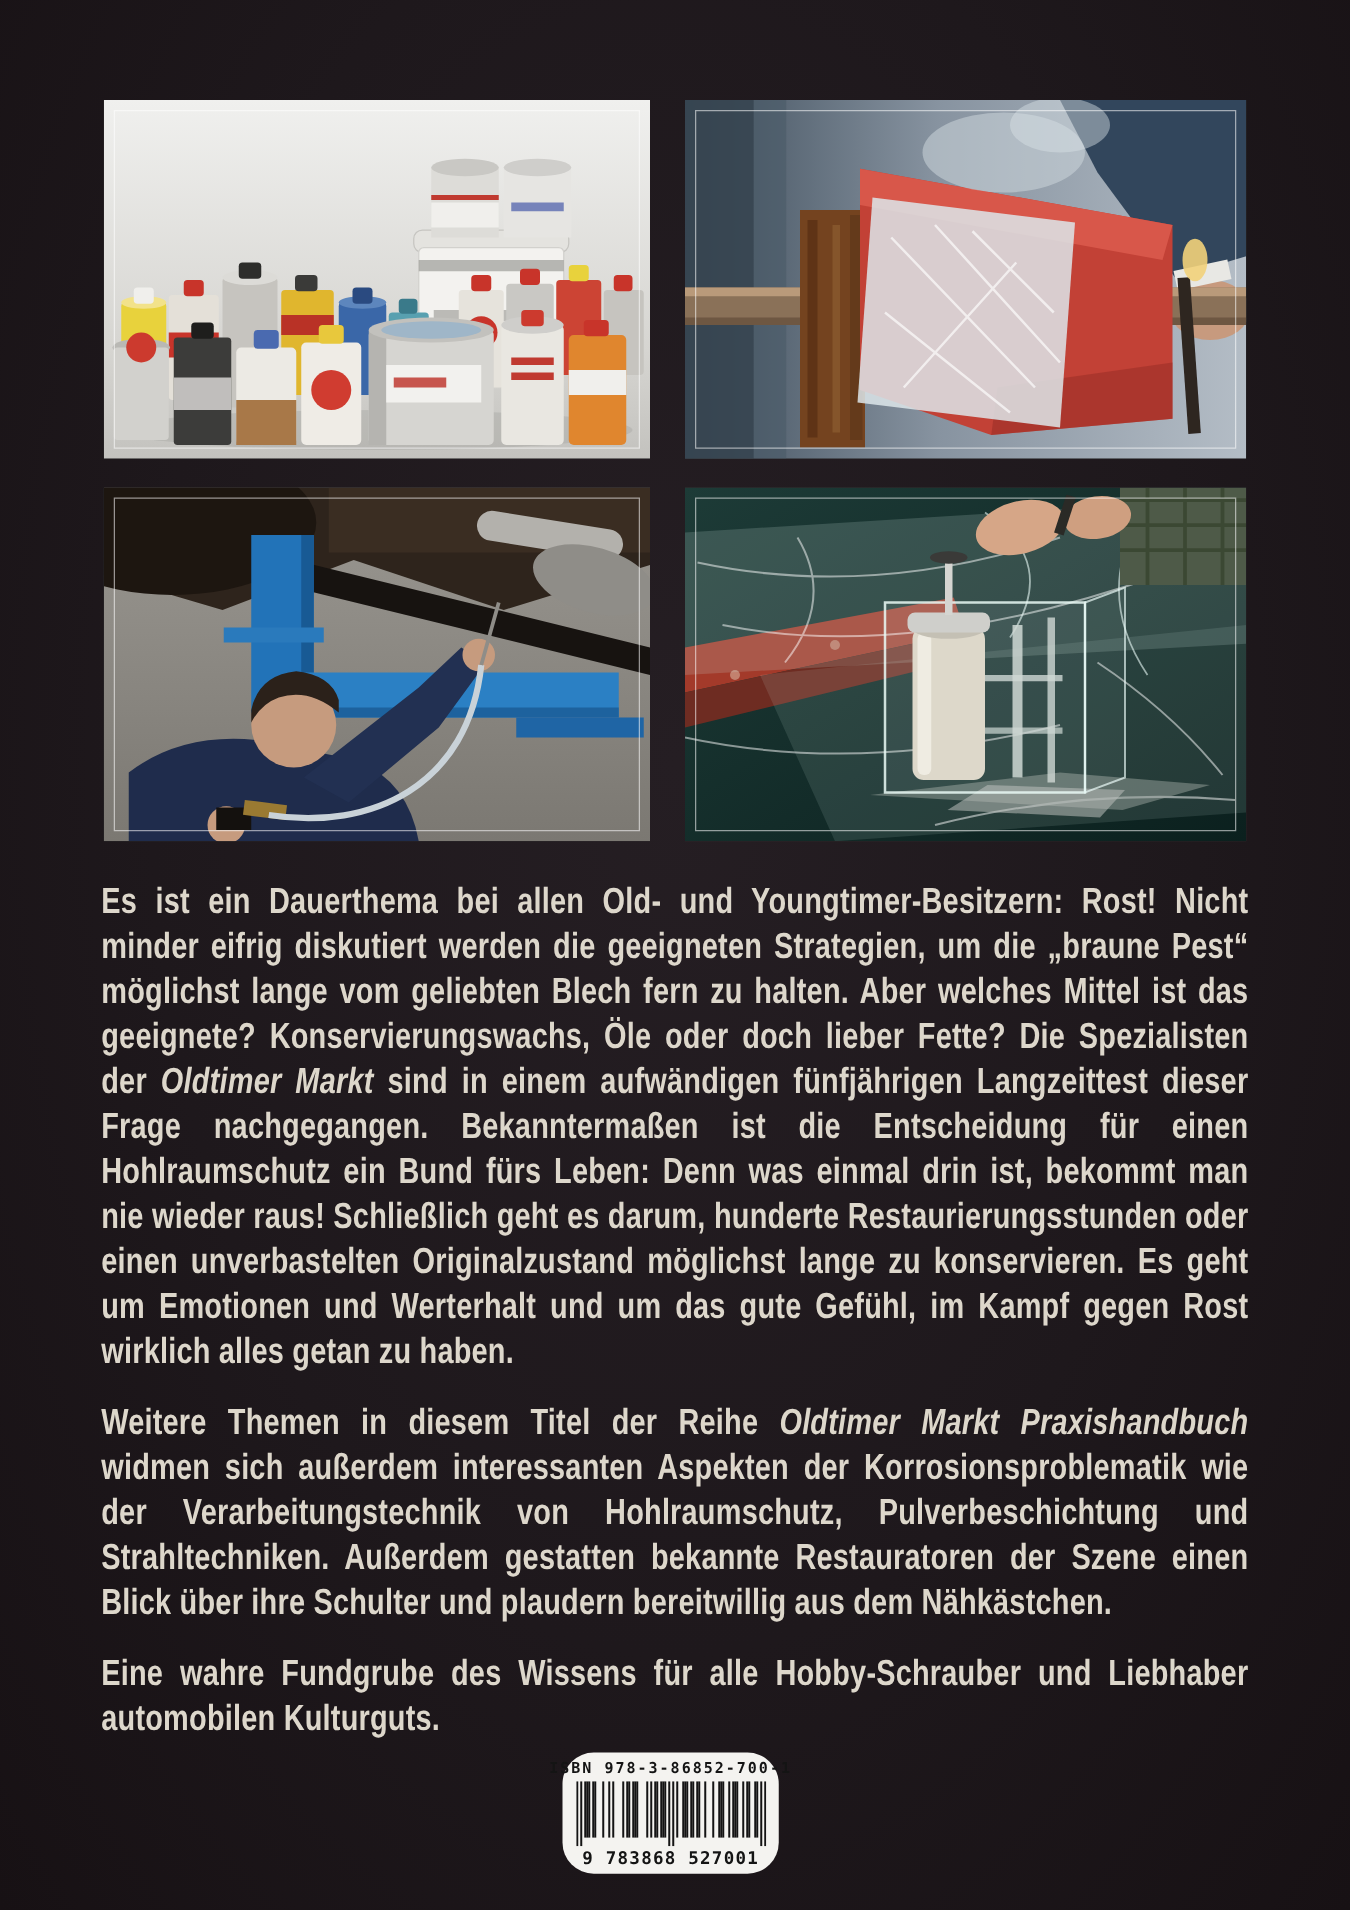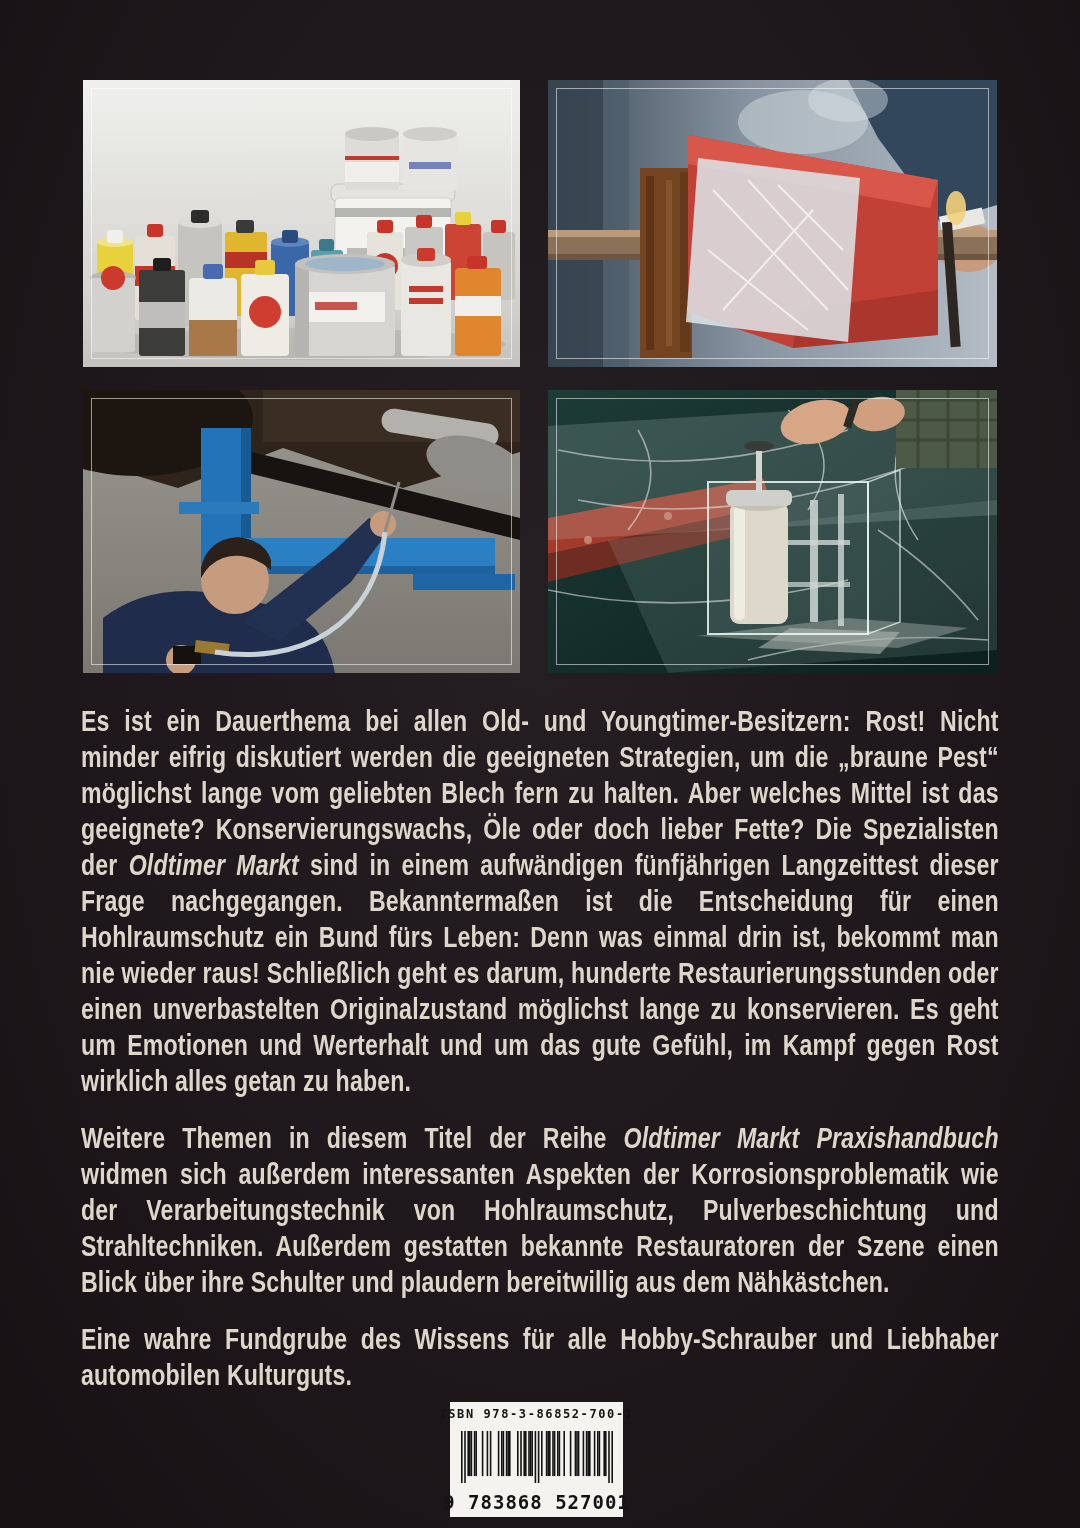--- a/index.html
+++ b/index.html
@@ -33,33 +33,33 @@
     transform:scaleX(0.798);transform-origin:0 0;
     color:#ddd7cb;
     font-size:29px;line-height:36px;
     text-align:justify;text-align-last:left;
     letter-spacing:0.2px;
   }
   .body-text p{margin:0 0 21px 0;}
   .body-text i{font-style:italic;}
   
   .barcode-box{
-    position:absolute;left:450px;top:1402px;width:173px;height:115px;
+    position:absolute;left:450px;top:1402px;width:173px;height:97px;
     background:#f4f3f0;
     display:flex;flex-direction:column;align-items:center;justify-content:space-between;
-    padding:5px 6px 4px 6px;box-sizing:border-box;
+    padding:5px 6px 4px 6px;box-sizing:border-box;border-radius:25px;
   }
   .isbn-line{
     font-family:"DejaVu Sans Mono",monospace;
     font-size:12px;letter-spacing:1.6px;color:#141414;white-space:nowrap;
   }
   .ean-bars{width:152px;height:52px;fill:#141414;}
   .barcode-digits{
     font-family:"DejaVu Sans Mono",monospace;
-    font-size:19px;letter-spacing:1px;color:#141414;white-space:nowrap;
+    font-size:14px;letter-spacing:1px;color:#141414;white-space:nowrap;
     margin-top:-2px;
   }
 </style>
 </head>
 <body>
 
 <div class="page">
 
   <figure class="photo photo1" style="margin:0;">
     <svg viewBox="0 0 437 287" preserveAspectRatio="none" role="img" aria-label="Assortment of rust-protection and cavity-wax products: many cans, tins and bottles grouped on a light grey studio background">

